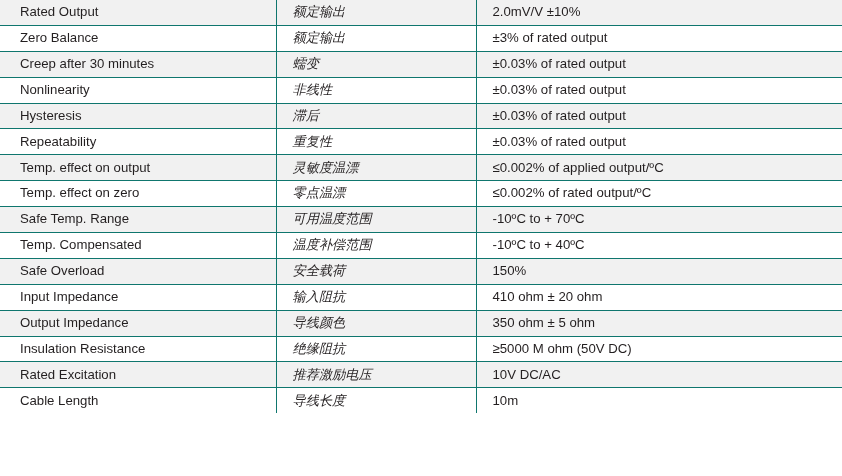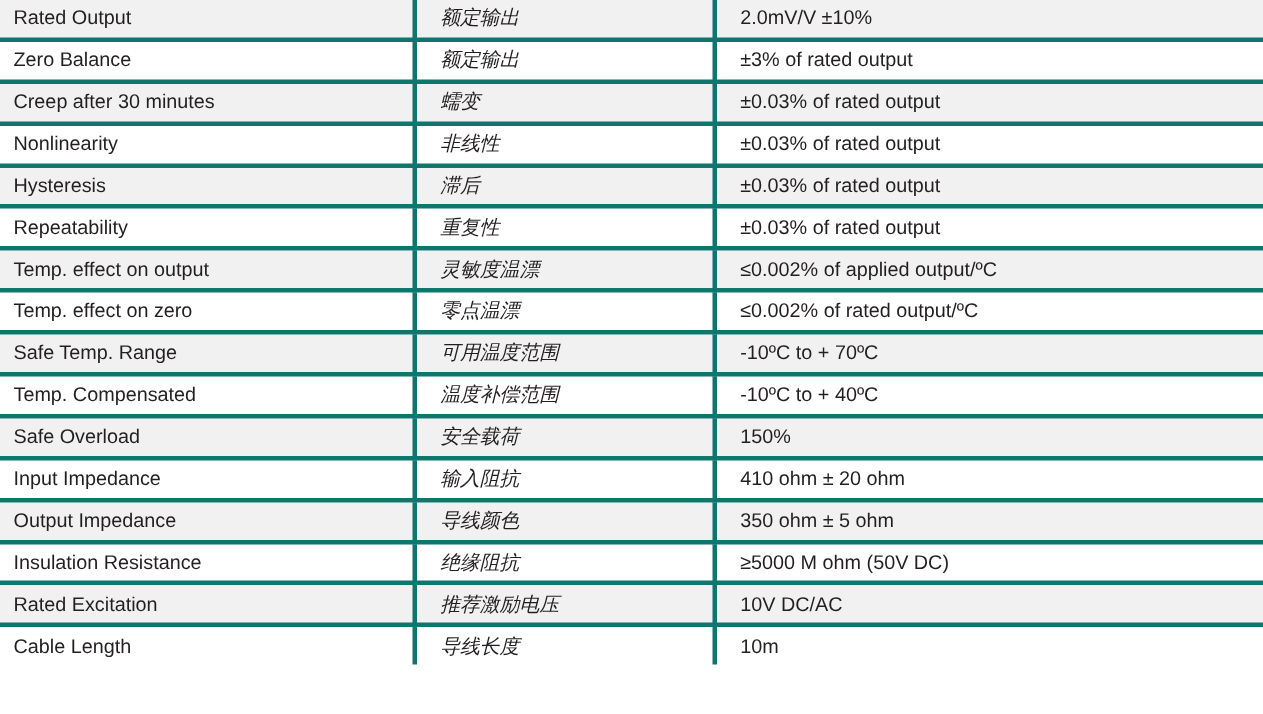--- a/index.html
+++ b/index.html
@@ -18,36 +18,36 @@
     border-collapse: collapse;
     table-layout: fixed;
     width: 842px;
     margin: 0;
   }
   #spec-table col.c-en { width: 276px; }
   #spec-table col.c-zh { width: 200px; }
   #spec-table col.c-val { width: 366px; }
 
   #spec-table td {
-    border: 3px solid #0f766e;
+    border: 1px solid #0f766e;
     font-size: 13.2px;
     line-height: 1.1;
     height: 24.9px;
     padding: 0 0 0 14px;
     vertical-align: middle;
     white-space: nowrap;
     overflow: hidden;
   }
   #spec-table tr:nth-child(odd) td {
     background: #f1f1f1;
   }
   #spec-table tr:nth-child(even) td {
     background: #ffffff;
   }
-  #spec-table td.col-en { padding-left: 9px; }
+  #spec-table td.col-en { padding-left: 20px; }
   #spec-table td.col-zh { padding-left: 16px; font-style: italic; }
   #spec-table td.col-val { padding-left: 16px; }
 
   
   #spec-table td.col-en { border-left: none; }
   #spec-table td.col-val { border-right: none; }
   #spec-table tr:first-child td { border-top: none; }
   #spec-table tr:last-child td { border-bottom: none; }
 </style>
 </head>

